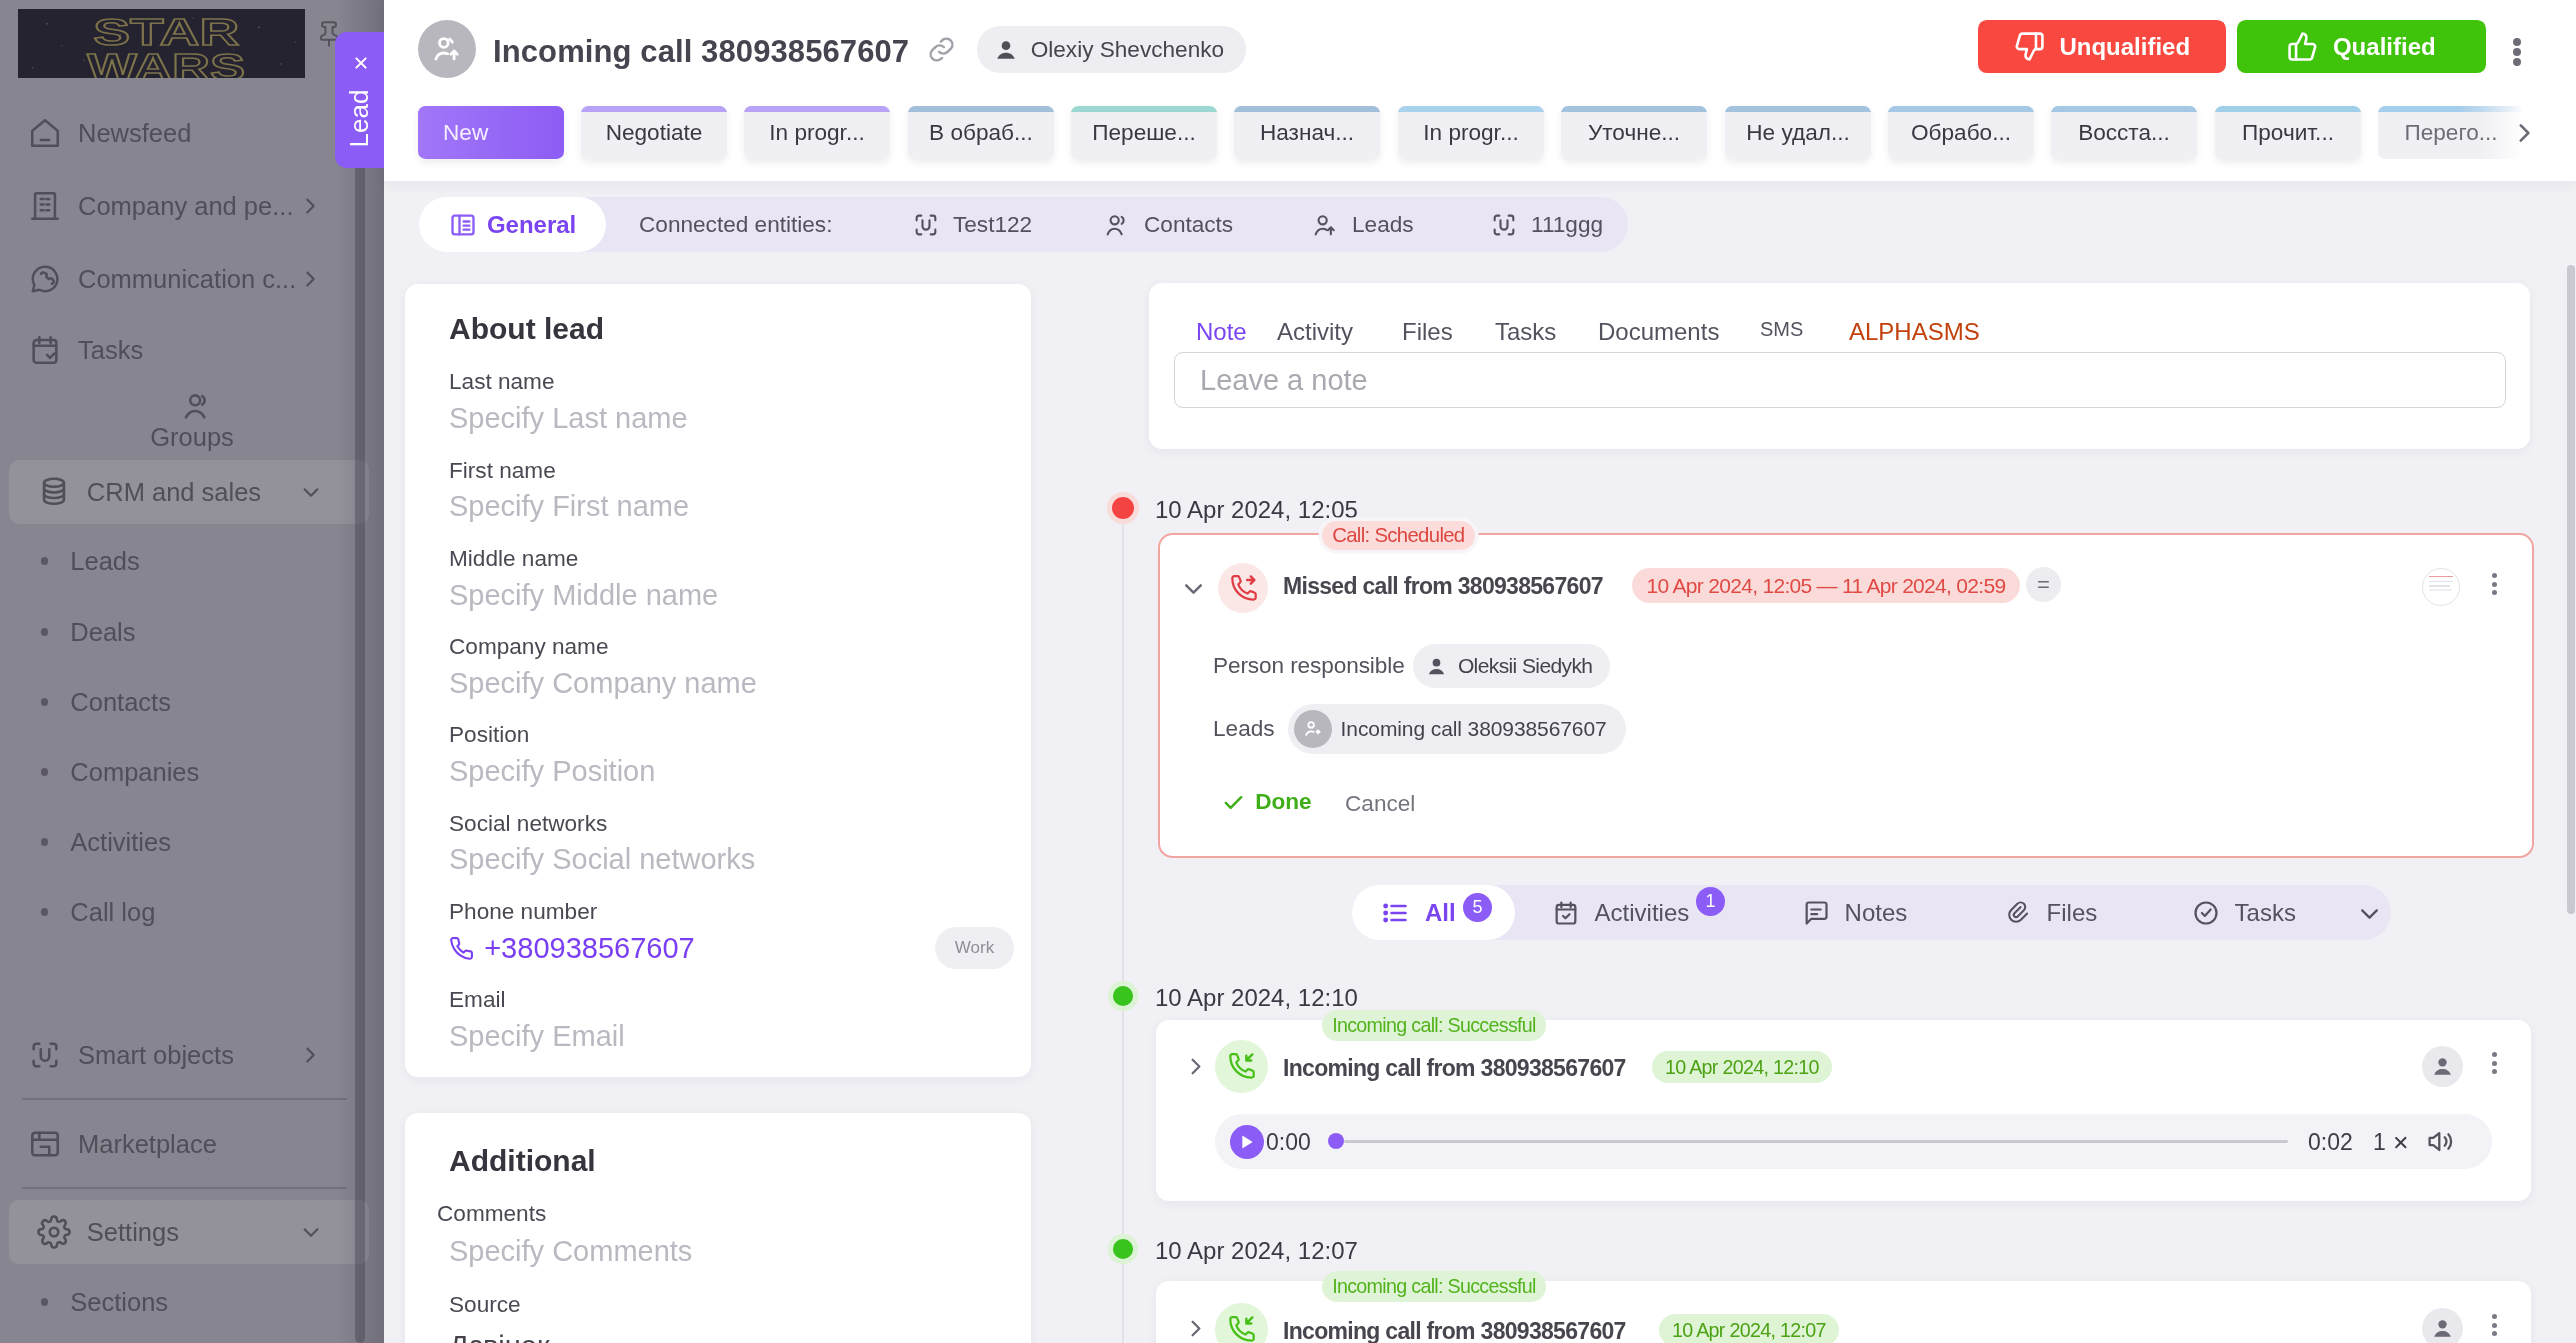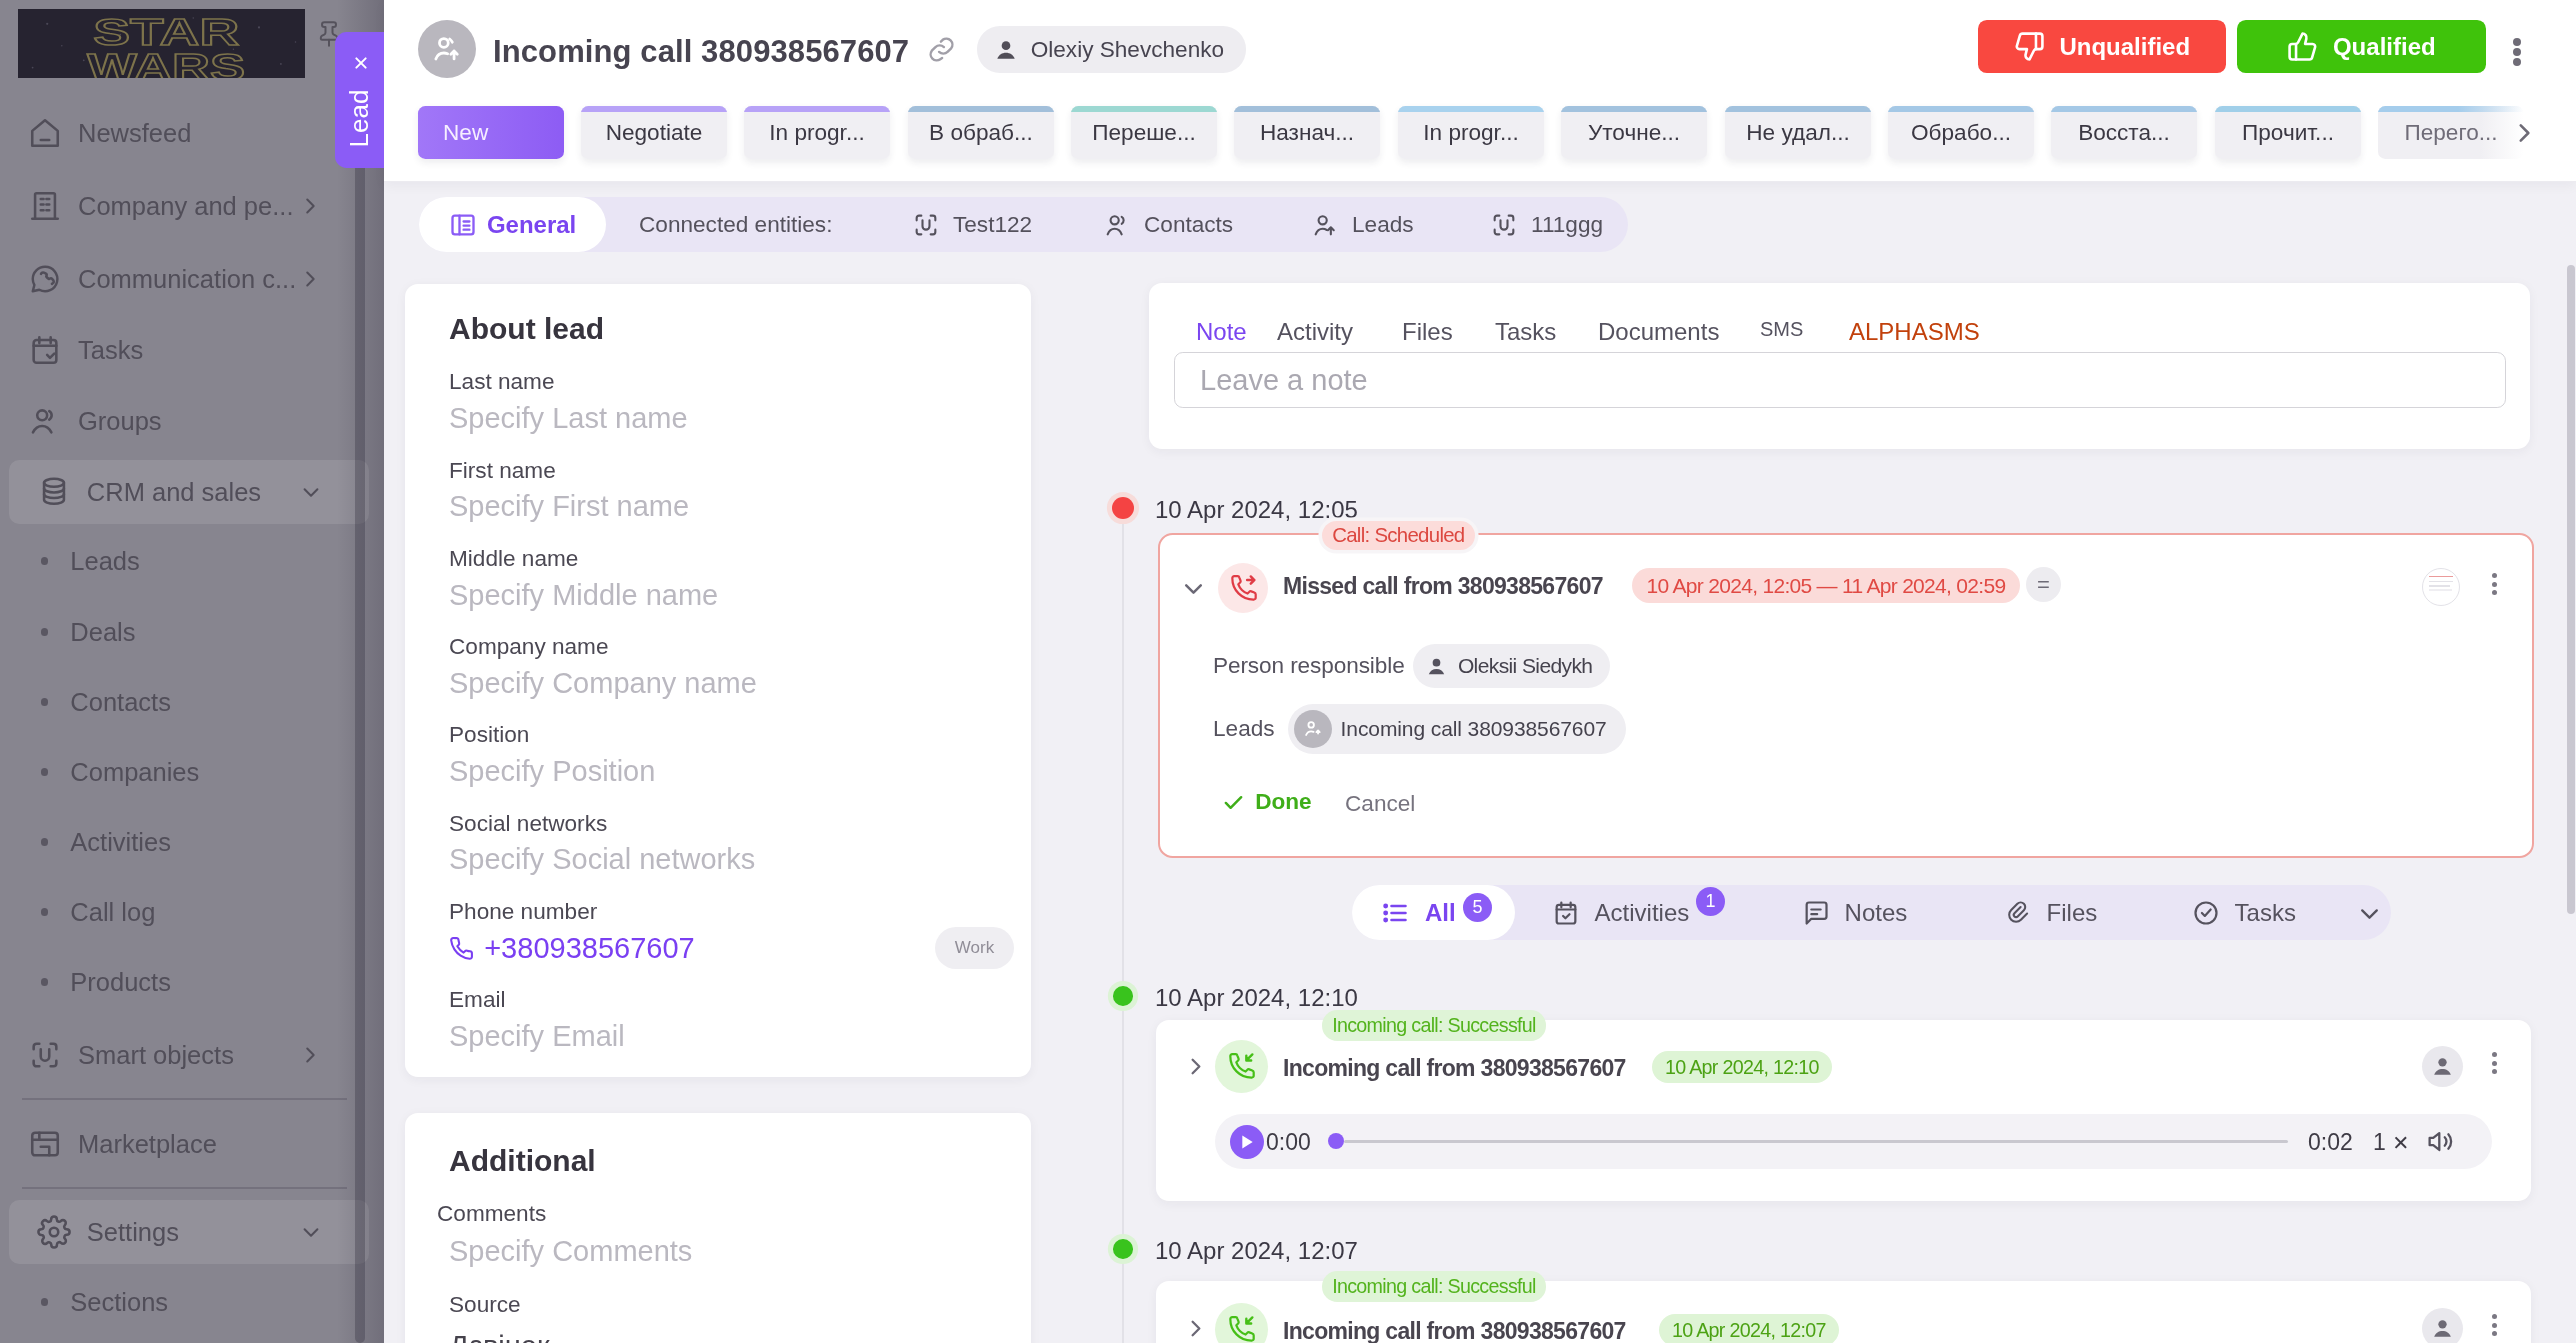--- a/index.html
+++ b/index.html
@@ -106,21 +106,21 @@
         </svg>
   </div>
   <div class="navrow" style="top:318px;">
     <svg class="ic" viewBox="0 0 24 24" fill="none" stroke="#514e59" stroke-width="1.8" stroke-linecap="round" stroke-linejoin="round">
           <rect x="4" y="5" width="16" height="16" rx="2"></rect>
           <path d="M8 3v4M16 3v4M4 9h16"></path>
           <path d="M13.5 15.5l2 2 3-3"></path>
         </svg>
     <div class="tx">Tasks</div>
   </div>
-  <div class="navrow" style="top:389px;">
+  <div class="navrow" style="top:389px;flex-direction:column;">
     <svg class="ic" viewBox="0 0 24 24" fill="none" stroke="#514e59" stroke-width="1.8" stroke-linecap="round" stroke-linejoin="round">
           <circle cx="10" cy="8" r="3.5"></circle>
           <path d="M15 5a3.5 3.5 0 0 1 0 6"></path>
           <path d="M3.5 20c1.5-3 4-4.5 6.5-4.5s5 1.5 6.5 4.5"></path>
         </svg>
     <div class="tx">Groups</div>
   </div>
   <div class="navrow pillbg" style="top:460px;">
     <svg class="ic" viewBox="0 0 24 24" fill="none" stroke="#514e59" stroke-width="1.8" stroke-linecap="round" stroke-linejoin="round">
           <ellipse cx="12" cy="5.5" rx="7" ry="2.8"></ellipse>
@@ -149,24 +149,20 @@
         <div class="dot"></div>
         <div class="tx">Companies</div>
       </div>
   <div class="subrow" style="top:810px;">
         <div class="dot"></div>
         <div class="tx">Activities</div>
       </div>
   <div class="subrow" style="top:880px;">
         <div class="dot"></div>
         <div class="tx">Call log</div>
-      </div>
-  <div class="subrow" style="top:950px;">
-        <div class="dot"></div>
-        <div class="tx">Products</div>
       </div>
   <div class="navrow" style="top:1023px;">
     <svg class="ic" viewBox="0 0 24 24" fill="none" stroke="#514e59" stroke-width="1.8" stroke-linecap="round" stroke-linejoin="round">
           <path d="M4 8V6a2 2 0 0 1 2-2h2M16 4h2a2 2 0 0 1 2 2v2M20 16v2a2 2 0 0 1-2 2h-2M8 20H6a2 2 0 0 1-2-2v-2"></path>
           <path d="M9 8v5a3 3 0 0 0 6 0V8"></path>
         </svg>
     <div class="tx">Smart objects</div>
     <svg class="chev" viewBox="0 0 24 24" fill="none" stroke="#514e59" stroke-width="2.2" stroke-linecap="round" stroke-linejoin="round">
           <path d="M9 5l7 7-7 7"></path>
         </svg>

